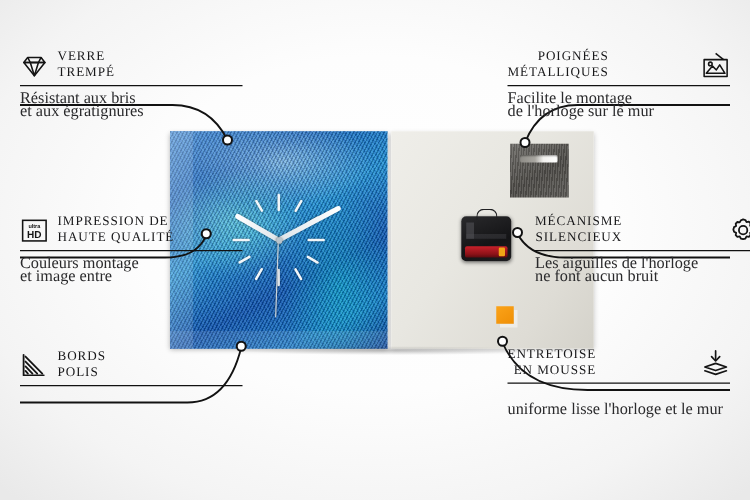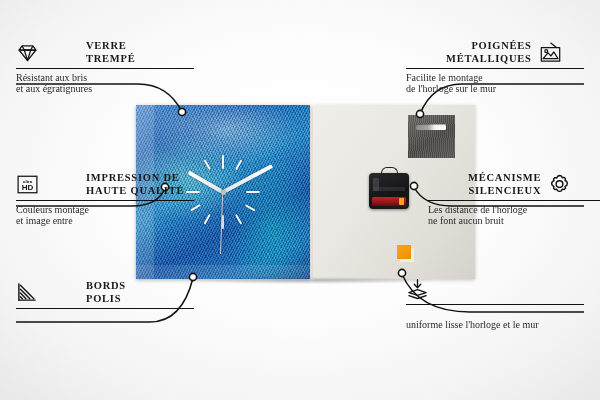--- a/index.html
+++ b/index.html
@@ -9,37 +9,36 @@
     background:
       radial-gradient(ellipse 420px 300px at 50% 45%, #ffffff 0%, #fdfdfd 45%, #f4f4f4 78%, #e9e9e9 100%);
     position:relative;
   }
   .stage { position:absolute; inset:0; }
 
   
   .feature { position:absolute; width:178px; }
   .feature .head { display:flex; align-items:center; gap:7px; }
   .feature.left .head { justify-content:flex-start; }
-  .feature.right .head { justify-content:flex-start; }
+  .feature.right .head { justify-content:space-between; }
   .title {
     font-family:"Liberation Serif", serif;
-    font-weight:700;
+    font-weight:400;
     font-size:10.5px;
     letter-spacing:.75px;
     color:#18181a;
     line-height:12.5px;
     text-transform:uppercase;
-    margin-left:40px;
   }
   .feature.left .title { text-align:left; }
   .feature.right .title { text-align:right; }
   .rule { height:1.3px; background:#111; margin:3px 0 4px; }
   .desc {
     font-family:"Liberation Serif", serif;
-    font-size:10px;
+    font-size:13px;
     line-height:10.2px;
     color:#2a2a2c;
   }
   .feature.left .desc { text-align:left; }
   .feature.right .desc { }
 
   .ico { flex:0 0 auto; width:23px; height:23px; display:block; }
   .ico svg { display:block; width:100%; height:100%; }
 
   
@@ -321,27 +320,31 @@
       </span>
       <span class="ico">
         <svg viewBox="0 0 24 24" fill="none" stroke="#141414" stroke-width="1.5" stroke-linejoin="round">
           <path d="M12 2.6l1.9.55.95 1.75 1.95-.35 1.4 1.4-.35 1.95 1.75.95L20.15 11l-.55 1.9-1.75.95.35 1.95-1.4 1.4-1.95-.35-.95 1.75-1.9.55-1.9-.55-.95-1.75-1.95.35-1.4-1.4.35-1.95-1.75-.95L3.85 11l.55-1.9 1.75-.95L5.8 6.2l1.4-1.4 1.95.35.95-1.75z"></path>
           <circle cx="12" cy="11.6" r="3.5"></circle>
         </svg>
       </span>
     </div>
     <div class="rule"></div>
     <div class="desc">
-      <span>Les distance de l'horloge</span><br>
+      <span>Les aiguilles de l'horloge</span><br>
       <span>ne font aucun bruit</span>
     </div>
   </div>
 
   <div class="feature right" id="f-entretoise">
     <div class="head">
+      <span class="title">
+        <span>ENTRETOISE</span><br>
+        <span>EN MOUSSE</span>
+      </span>
       <span class="ico">
         <svg viewBox="0 0 24 24" fill="none" stroke="#141414" stroke-width="1.4" stroke-linejoin="round" stroke-linecap="round">
           <path d="M12 1.8 L12 9.4"></path>
           <path d="M8.6 6.6 L12 10.2 15.4 6.6"></path>
           <path d="M12 12.2 L3 15.2 12 18.2 21 15.2z"></path>
           <path d="M3 18.4 L12 21.4 21 18.4"></path>
         </svg>
       </span>
     </div>
     <div class="rule"></div>

